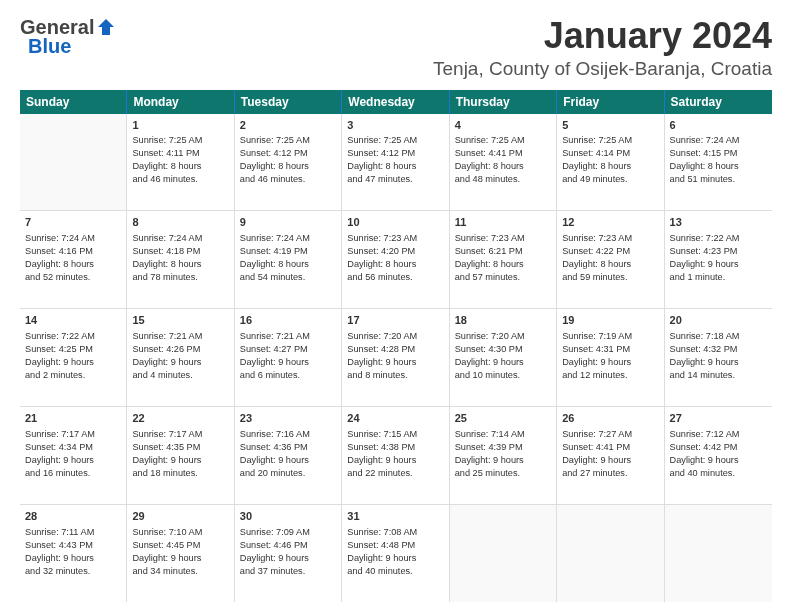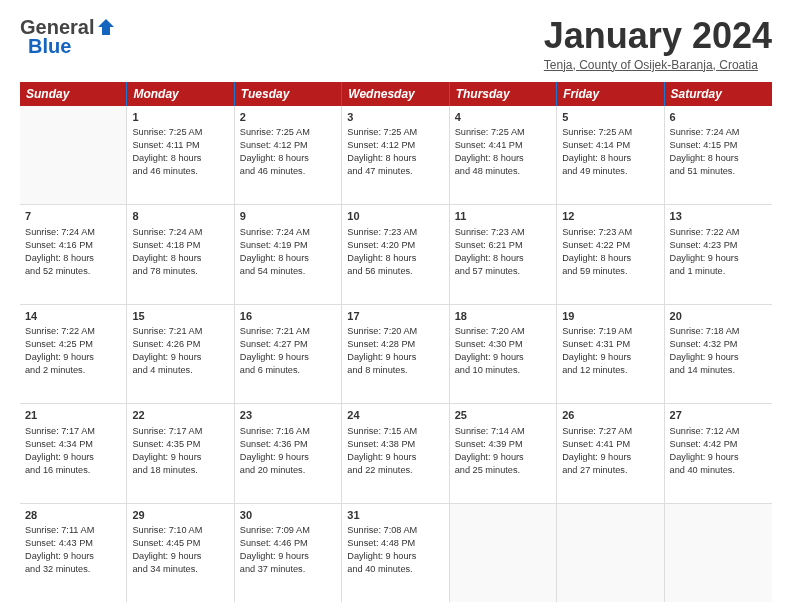--- a/index.html
+++ b/index.html
@@ -23,45 +23,43 @@
       align-items: flex-start;
       margin-bottom: 10px;
     }
     .logo {
       display: flex;
       align-items: center;
     }
     .logo-general { color: #333; }
     .logo-blue { color: #1565c0; }
     .title-block {
-      text-align: left;
+      text-align: right;
       margin-left: 20px;
     }
     .month-title {
       font-size: 36px;
       font-weight: bold;
       color: #333;
       line-height: 1.1;
     }
     .location {
-      font-size: 12px;
+      font-size: 19px;
       color: #555;
       margin-top: 2px;
-      text-decoration: underline;
     }
     .calendar {
       flex: 1;
       display: flex;
       flex-direction: column;
     }
     .cal-header {
       display: grid;
       grid-template-columns: repeat(7, 1fr);
-      background: #b91c1c;
-      font-style: italic;
+      background: #0f766e;
     }
     .cal-header-cell {
       color: #fff;
       font-size: 12px;
       font-weight: bold;
       padding: 5px 6px;
       text-align: left;
       border-right: 1px solid #1976d2;
     }
     .cal-header-cell:last-child { border-right: none; }

